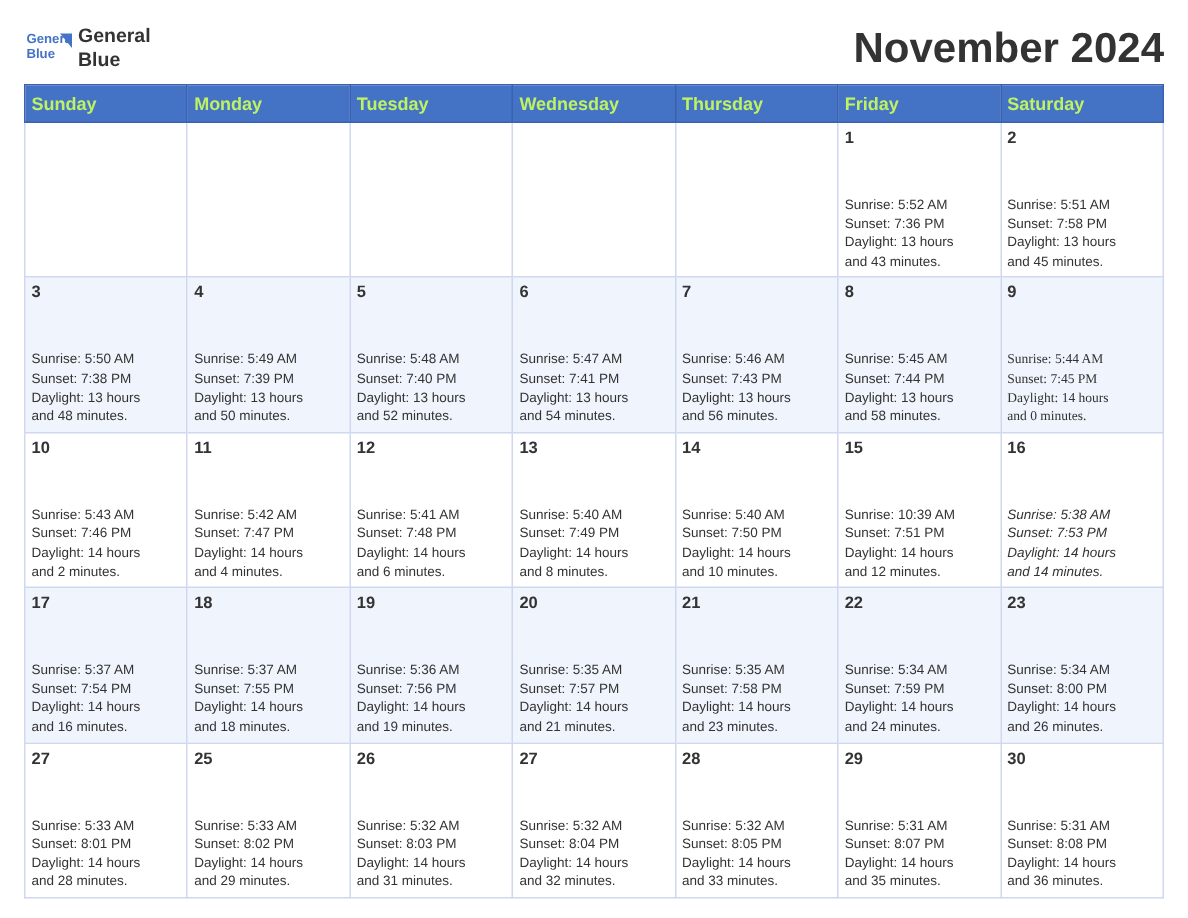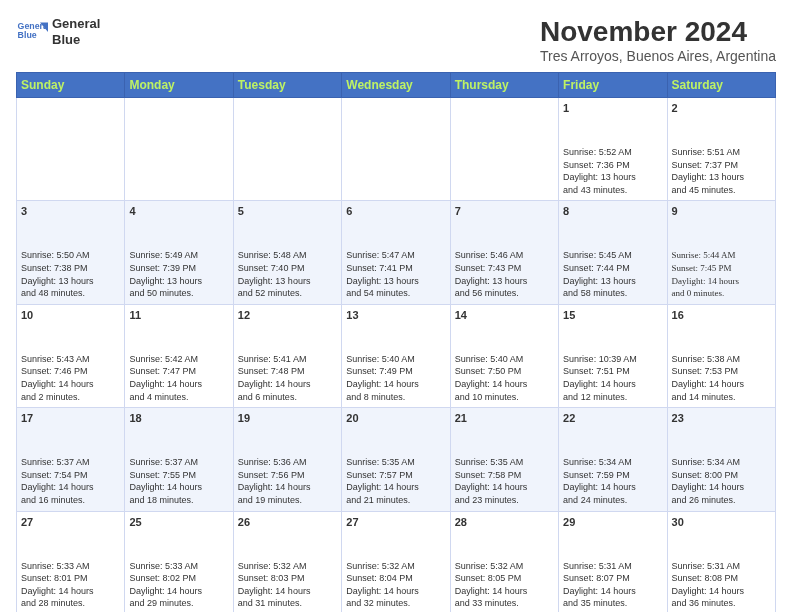--- a/index.html
+++ b/index.html
@@ -112,21 +112,20 @@
         <text x="2" y="28" font-size="11" font-weight="bold" fill="#4472C4" font-family="Arial">Blue</text>
         <polygon points="30,8 40,8 40,20" fill="#4472C4"></polygon>
       </svg>
       <div class="logo-text">
         <div>General</div>
         <div>Blue</div>
       </div>
     </div>
     <div class="title-area">
       <div class="main-title">November 2024</div>
-      <div class="subtitle">Tres Arroyos, Buenos Aires, Argentina</div>
     </div>
   </div>
 
   <table>
     <thead>
       <tr>
         <th>Sunday</th>
         <th>Monday</th>
         <th>Tuesday</th>
         <th>Wednesday</th>
@@ -145,21 +144,21 @@
           <td>
             <span class="day-num">1</span>
             <div class="day-info" style="white-space: pre-line;">Sunrise: 5:52 AM
 Sunset: 7:36 PM
 Daylight: 13 hours
 and 43 minutes.</div>
           </td>
           <td>
             <span class="day-num">2</span>
             <div class="day-info" style="white-space: pre-line;">Sunrise: 5:51 AM
-Sunset: 7:37 PM
+Sunset: 7:58 PM
 Daylight: 13 hours
 and 45 minutes.</div>
           </td>
         </tr>
         <tr>
           <td>
             <span class="day-num">3</span>
             <div class="day-info" style="white-space: pre-line;">Sunrise: 5:50 AM
 Sunset: 7:38 PM
 Daylight: 13 hours
@@ -246,21 +245,21 @@
           </td>
           <td>
             <span class="day-num">15</span>
             <div class="day-info" style="white-space: pre-line;">Sunrise: 10:39 AM
 Sunset: 7:51 PM
 Daylight: 14 hours
 and 12 minutes.</div>
           </td>
           <td>
             <span class="day-num">16</span>
-            <div class="day-info" style="white-space: pre-line;">Sunrise: 5:38 AM
+            <div class="day-info" style="white-space: pre-line; font-style: italic;">Sunrise: 5:38 AM
 Sunset: 7:53 PM
 Daylight: 14 hours
 and 14 minutes.</div>
           </td>
         </tr>
         <tr>
           <td>
             <span class="day-num">17</span>
             <div class="day-info" style="white-space: pre-line;">Sunrise: 5:37 AM
 Sunset: 7:54 PM

